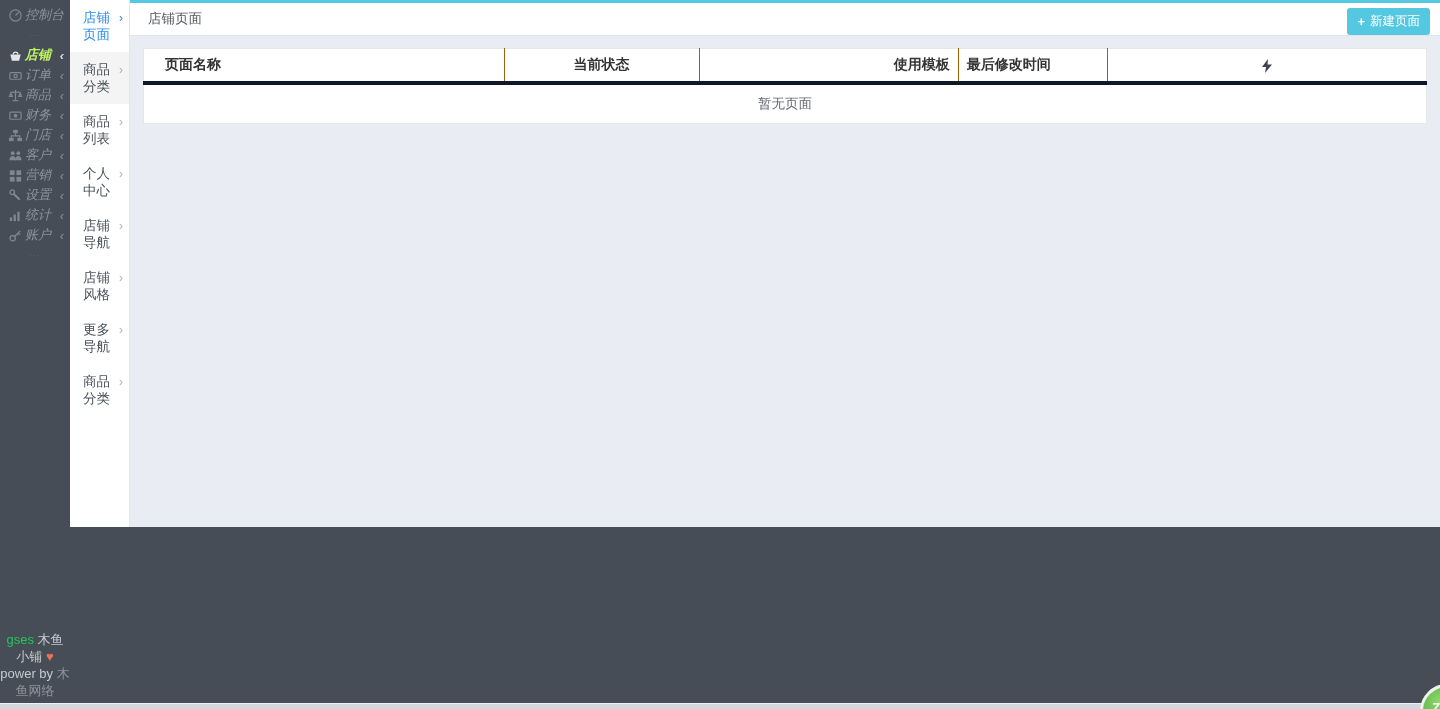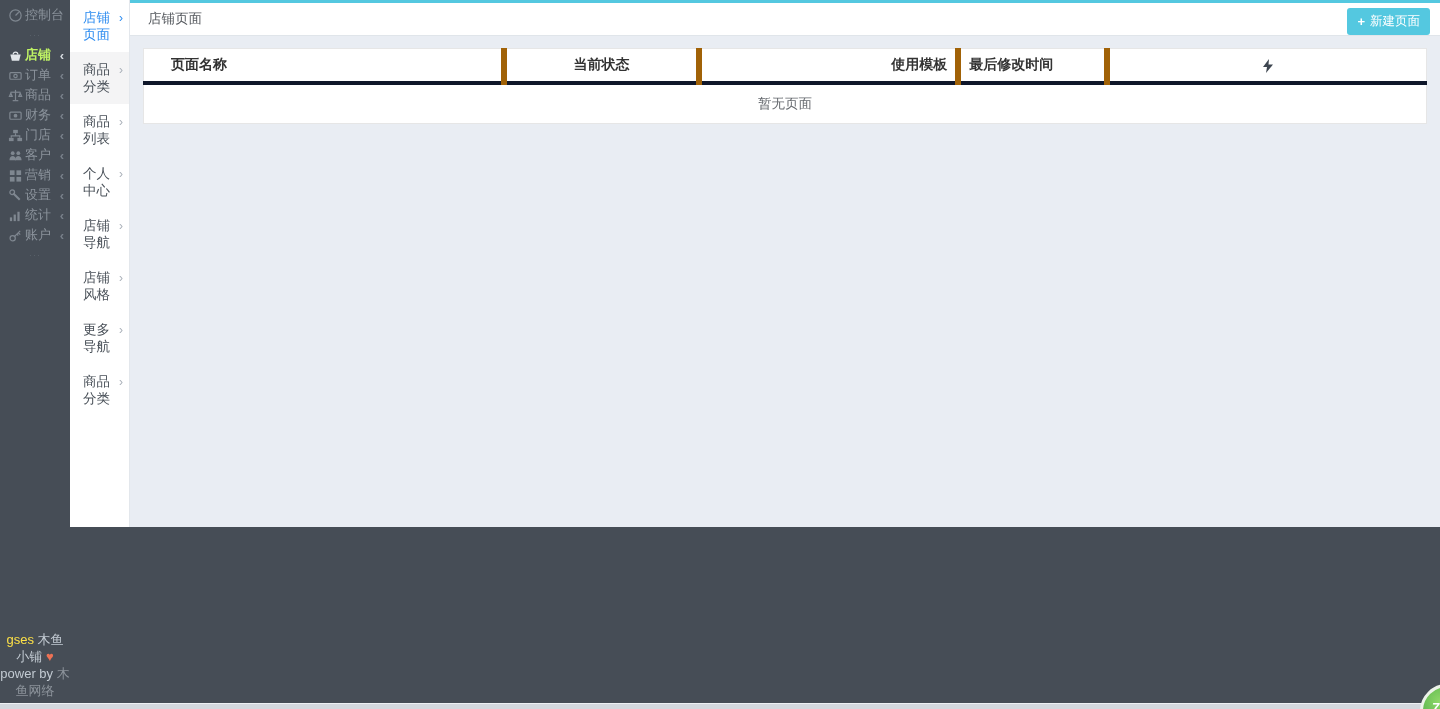--- a/index.html
+++ b/index.html
@@ -1,36 +1,36 @@
 <!DOCTYPE html>
 <html><head>
 <meta charset="utf-8">
 <style>
   * { margin:0; padding:0; box-sizing:border-box; }
   html,body { width:1440px; height:709px; }
   body { font-family:"Liberation Sans","DejaVu Sans",sans-serif; background:#464d56; overflow:hidden; position:relative; }
 
   
   .main-sidebar { position:absolute; left:0; top:0; width:70px; height:709px; z-index:5; }
-  .ms-list { padding-top:5px; }
+  .ms-list { padding-top:5px;font-style:italic; }
   .ms-item { height:20px; display:flex; align-items:center; padding:0 6px 0 7px; cursor:pointer; }
   .ms-item .ms-icon { width:16px; height:16px; display:flex; align-items:center; justify-content:center; flex:0 0 16px; }
   .ms-item .ms-label { font-size:13px; color:#8b939c; margin-left:2px; white-space:nowrap; }
   .ms-item .ms-chev { margin-left:auto; font-size:13px; font-weight:bold; color:#78808a; line-height:1; }
   .ms-item.active .ms-label { color:#bef264; font-weight:bold; }
   .ms-item.active .ms-chev { color:#d7dce1; }
   .ms-sep { height:20px; line-height:20px; text-align:center; color:#5b636c; font-size:9px; letter-spacing:1px; }
   .ms-item svg { stroke:#7f8790; fill:none; stroke-width:1.3; }
   .ms-item svg .f { fill:#7f8790; stroke:none; }
   .ms-item.active svg { stroke:#e2e6ea; }
   .ms-item.active svg .f { fill:#e2e6ea; }
 
   
   .credit { position:absolute; left:0; bottom:10px; width:70px; text-align:center; font-size:13px; line-height:17px; }
-  .credit a { color:#fde047; text-decoration:none; }
+  .credit a { color:#22c55e; text-decoration:none; }
   .credit .product { color:#c2cad2; }
   .credit .heart { color:#ed7154; }
   .credit .by { color:#c2cad2; }
   .credit .company { color:#8c939b; }
 
   
   .sub-sidebar { position:absolute; left:70px; top:0; width:60px; height:527px; background:#ffffff; border-right:1px solid #e3e7ec; z-index:4; }
   .ss-item { position:relative; margin:0; padding:9px 16px 9px 13px; font-size:13.5px; line-height:17px; color:#495058; cursor:pointer; word-break:break-all; }
   .ss-item .ss-chev { position:absolute; right:6px; top:10px; font-size:12px; color:#aab1b9; }
   .ss-item.active { color:#2d8cf0; }
@@ -41,22 +41,22 @@
   .content { position:absolute; left:130px; top:0; width:1310px; height:527px; background:#e9edf3; z-index:3; }
   .top-accent { height:3px; background:#54c8e0; }
   .content-header { height:33px; background:#ffffff; border-bottom:1px solid #e0e5ea; display:flex; align-items:center; padding-left:18px; position:relative; }
   .page-title { font-size:13.5px; color:#55595e; }
   .btn-new { position:absolute; right:10px; top:5px; background:#54c8e0; color:#ffffff; border:none; border-radius:3px; font-size:12.5px; padding:5px 10px; cursor:pointer; display:flex; align-items:center; font-family:inherit; }
   .btn-new .plus { font-weight:bold; margin-right:5px; font-size:13px; }
 
   .panel { margin:12px 13px; }
   table.list { width:100%; border-collapse:collapse; background:#ffffff; border:1px solid #e6e6e6; }
   table.list th { font-size:14px; font-weight:bold; color:#333333; padding:7px 8px; height:31px; }
-  table.list th + th { border-left:6px solid #a16207; }
-  table.list th.c1 { width:28.1%; text-align:left; padding-left:27px; }
+  table.list th + th { border-left:1px solid #a16207; }
+  table.list th.c1 { width:28.1%; text-align:left; padding-left:21px; }
   table.list th.c2 { width:15.2%; text-align:center; }
   table.list th.c3 { width:20.2%; text-align:right; }
   table.list th.c4 { width:11.6%; text-align:left; }
   table.list th.c5 { width:24.9%; text-align:center; }
   table.list td.empty { border-top:4px solid #0f172a; text-align:center; font-size:13.5px; color:#666a6f; padding:10px; height:34px; }
   .bolt svg { vertical-align:middle; }
 
   
   .bottom-strip { position:absolute; left:0; bottom:0; width:1440px; height:6px; background:#d4d8de; border-top:1px solid #eef1f4; z-index:6; }
   .score-badge { position:absolute; left:1420px; top:684px; width:54px; height:54px; border-radius:50%; border:3px solid #edf3e9; background:radial-gradient(circle at 35% 30%, #90d969, #3fa23f 75%); z-index:7; color:#ffffff; font-size:13px; font-weight:bold; font-style:italic; }

